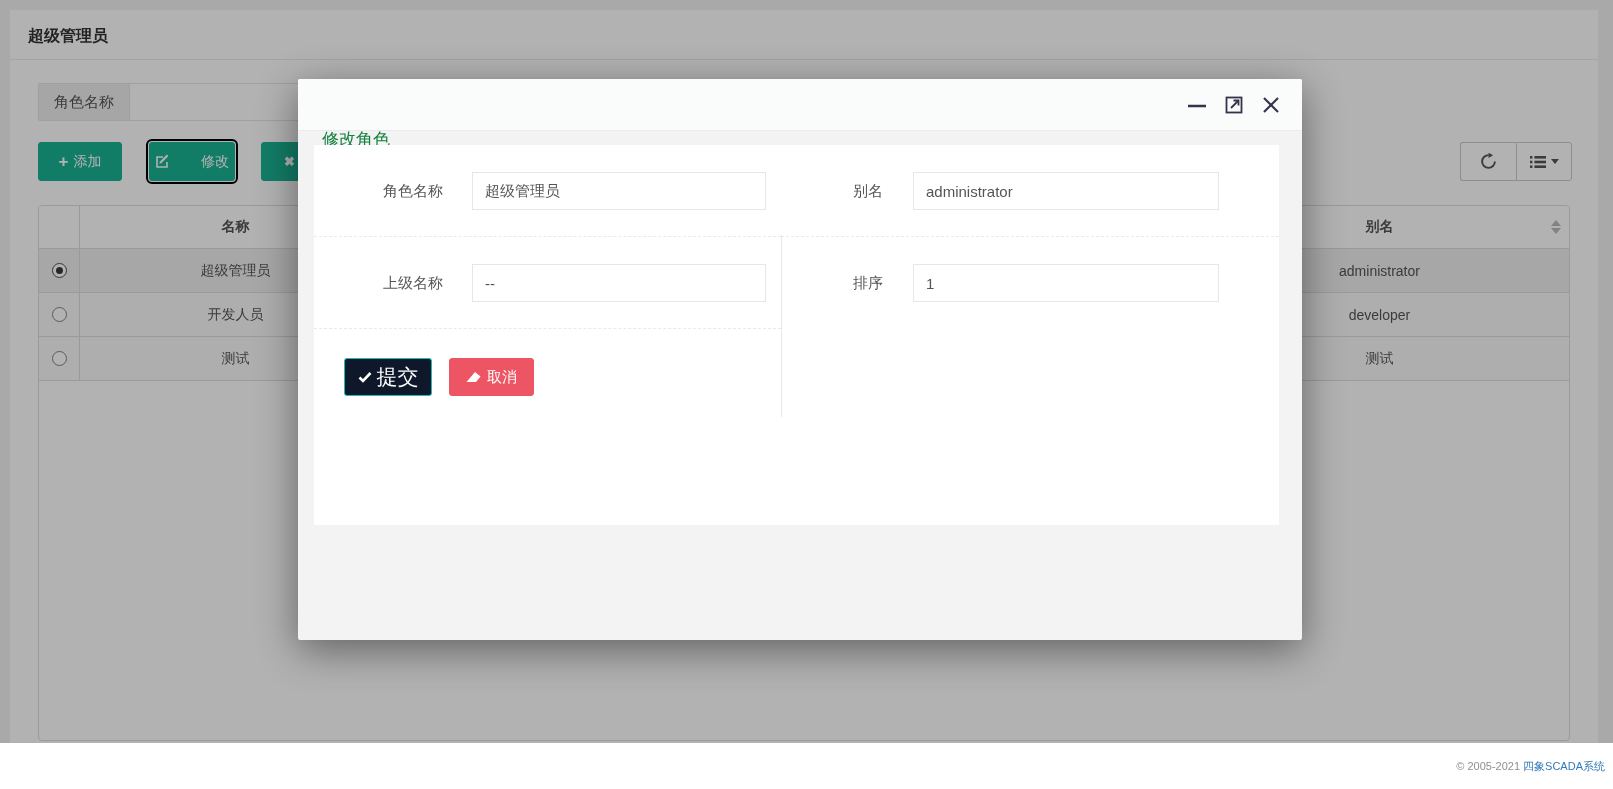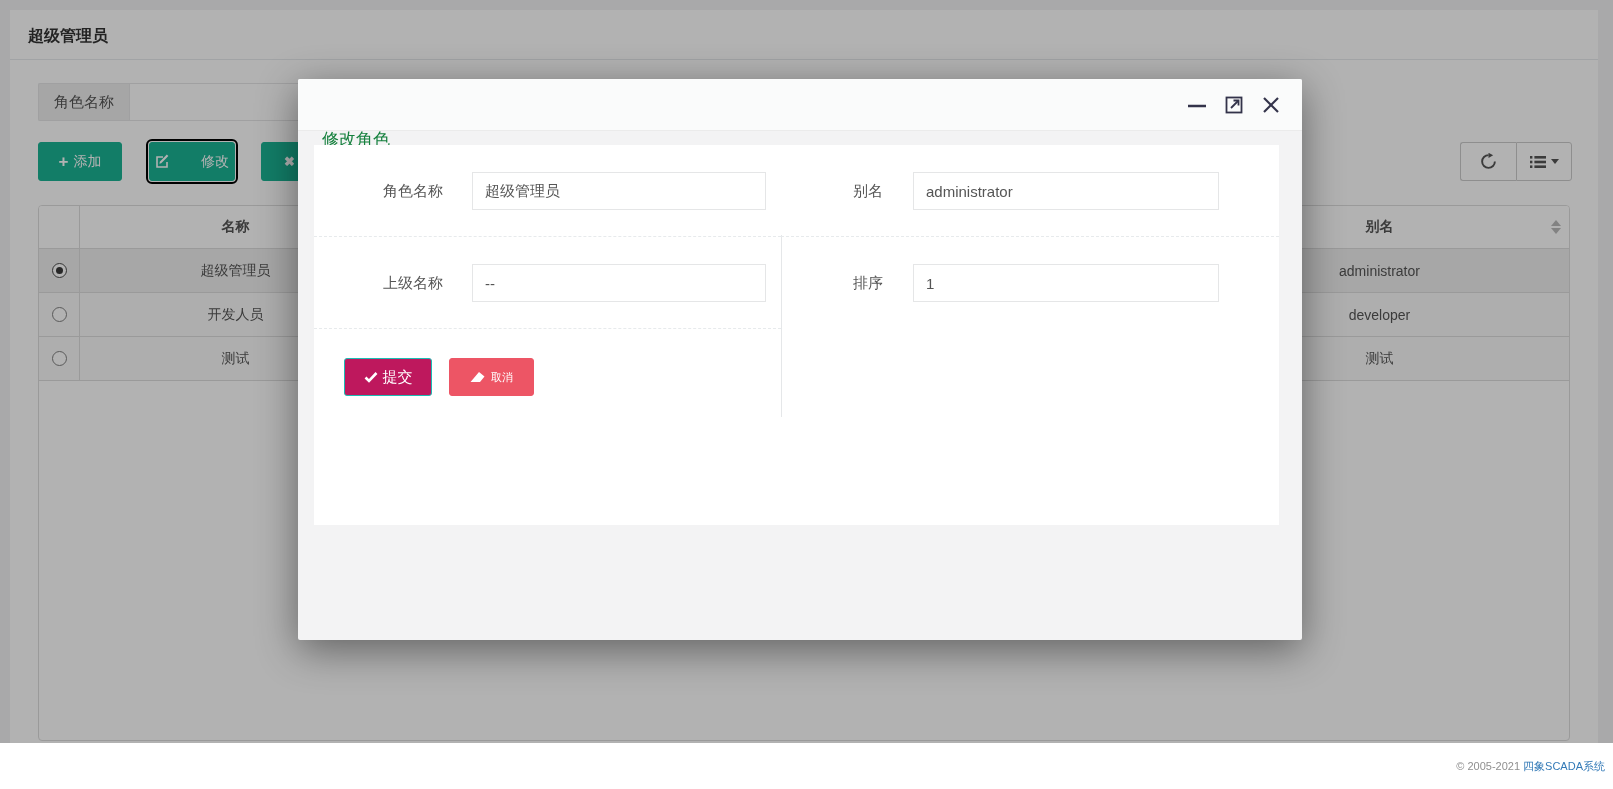--- a/index.html
+++ b/index.html
@@ -73,22 +73,22 @@
   .fcol.right { left:467px; width:498px; }
   .frow { height:92px; padding-top:27px; display:flex; }
   .frow.sep { border-bottom:1px dashed #e7eaec; }
   .flabel { width:129px; text-align:right; line-height:38px; font-size:15px; color:#555; flex:0 0 auto; }
   .fcol.left .finput { margin-left:29px; width:294px; }
   .fcol.right .flabel { width:102px; }
   .fcol.right .finput { margin-left:30px; width:306px; }
   .finput { height:38px; border:1px solid #e5e6e7; font-size:15px; color:#555; padding:0 12px; outline:none; background:#fff; }
   .vdivider { position:absolute; left:467px; top:90px; width:1px; height:182px; background:#e5e7e9; }
   .btn-row { padding-top:29px; padding-left:30px; display:flex; }
-  .btn-submit { width:88px; height:38px; background:#be185d; border-color:#1cbbb4; font-size:15px; }
-  .btn-cancel { width:85px; height:38px; background:#ed5565; border-color:#ed5565; font-size:11px; margin-left:17px; }
+  .btn-submit { width:88px; height:38px; background:#0f172a; border-color:#1cbbb4; font-size:21px; }
+  .btn-cancel { width:85px; height:38px; background:#ed5565; border-color:#ed5565; font-size:15px; margin-left:17px; }
 </style>
 </head>
 <body>
 
 <div class="content-area">
   <div class="panel">
     <div class="panel-heading">
       <span class="page-title">超级管理员</span>
     </div>
 

